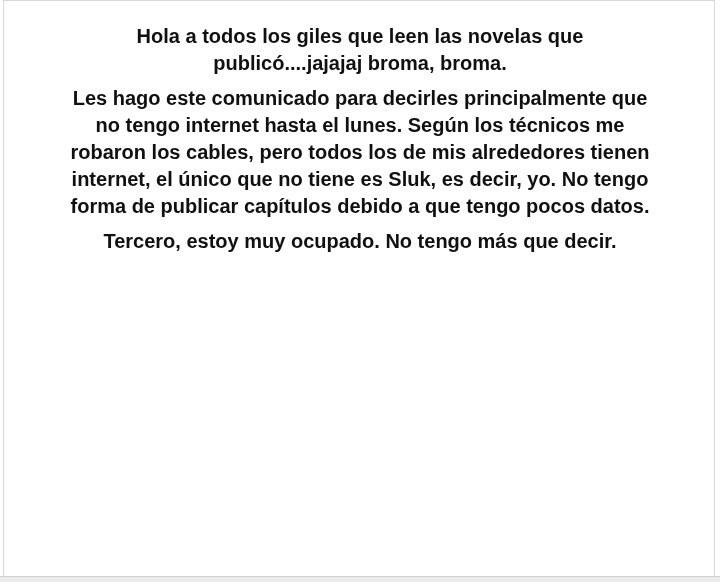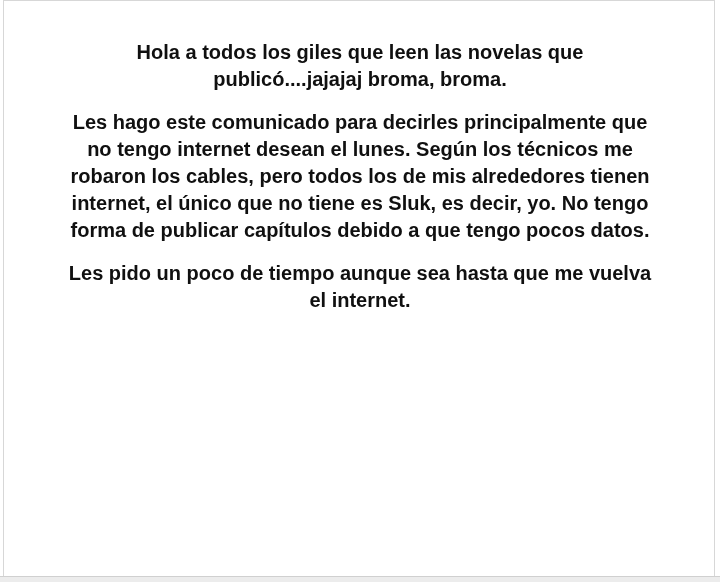--- a/index.html
+++ b/index.html
@@ -52,41 +52,40 @@
     border-top: 1px solid var(--strip-edge, #d0d0d0);
   }
   .content {
     position: absolute;
     left: 20px;
     right: 20px;
     top: 23px;
     text-align: center;
   }
   .para {
-    margin: 16px 0 8px 0;
+    margin: 0 0 8px 0;
     font-family: "Liberation Sans", sans-serif;
     font-weight: 700;
     font-size: 20px;
     line-height: 27px;
     color: var(--text, #101010);
     white-space: pre-line;
   }
 </style>
 </head>
 <body>
 
 <div class="page">
   <div class="edge-top"></div>
   <div class="edge-left"></div>
   <div class="edge-right"></div>
   <div class="content">
       <p class="para">Hola a todos los giles que leen las novelas que
 publicó....jajajaj broma, broma.</p>
       <p class="para">Les hago este comunicado para decirles principalmente que
-no tengo internet desean el lunes. Según los técnicos me
+no tengo internet hasta el lunes. Según los técnicos me
 robaron los cables, pero todos los de mis alrededores tienen
 internet, el único que no tiene es Sluk, es decir, yo. No tengo
 forma de publicar capítulos debido a que tengo pocos datos.</p>
-      <p class="para">Les pido un poco de tiempo aunque sea hasta que me vuelva
-el internet.</p>
+      <p class="para">Tercero, estoy muy ocupado. No tengo más que decir.</p>
     </div>
   <div class="bottom-strip"></div>
 </div>
 
 </body></html>

